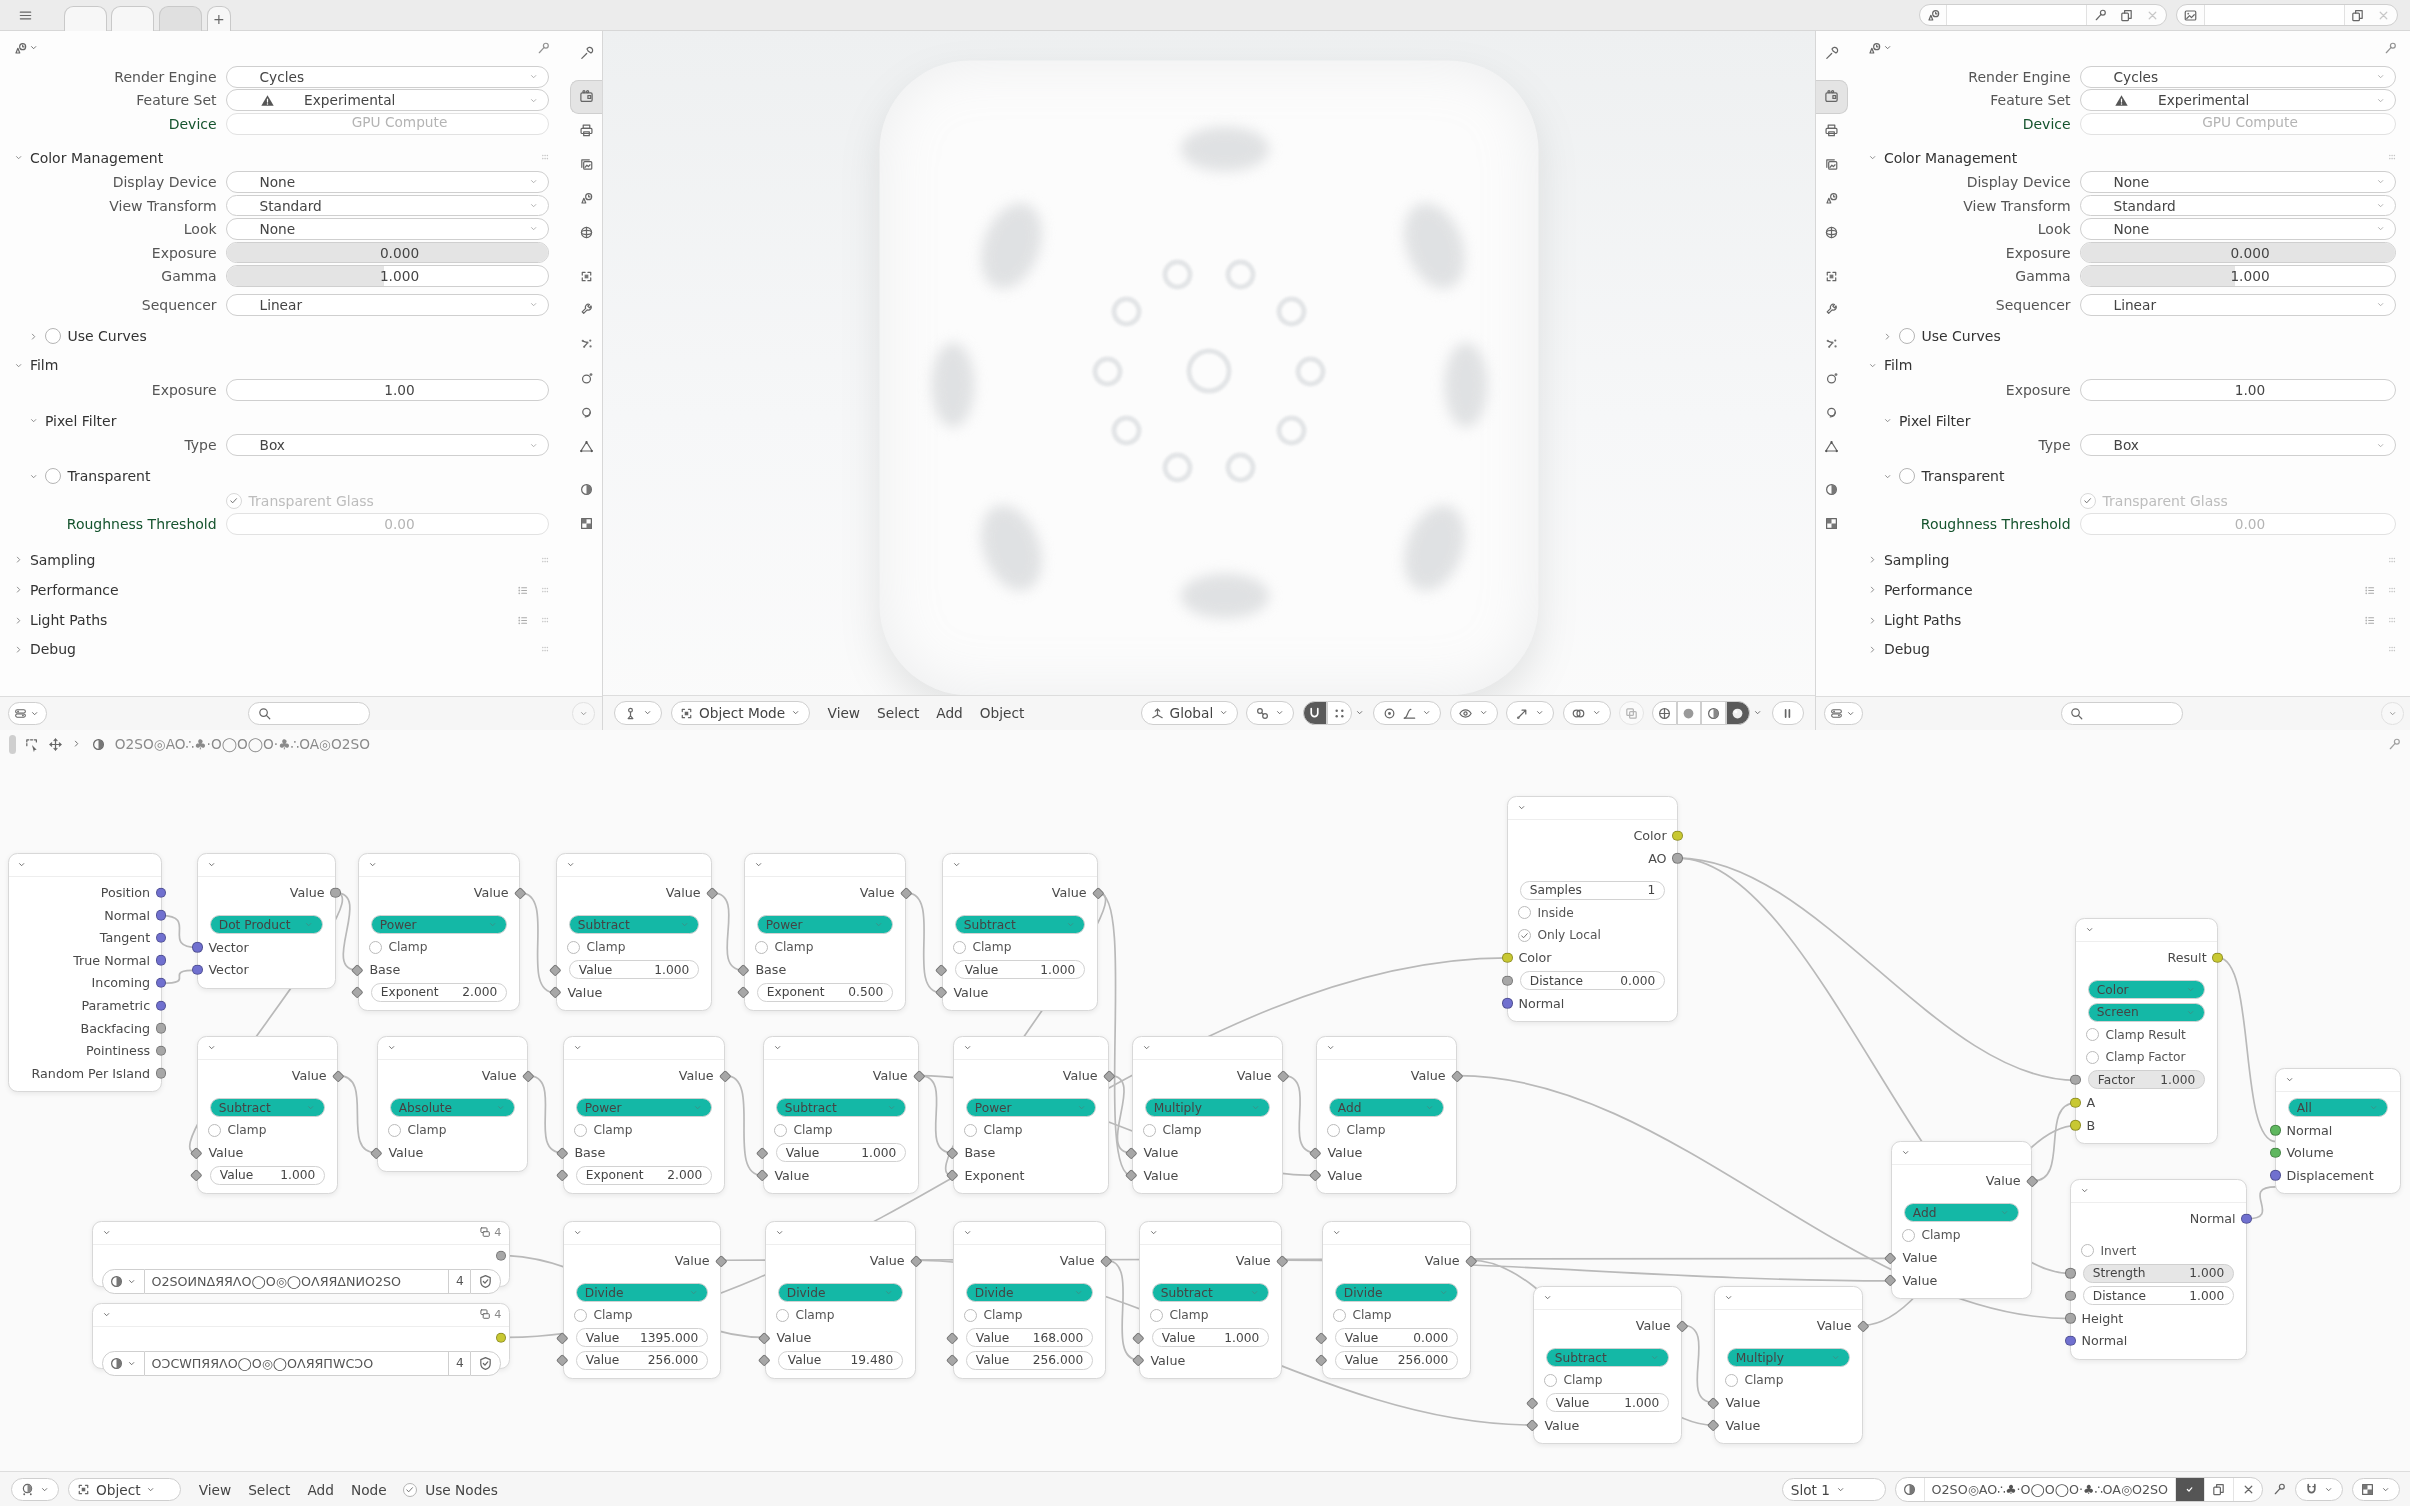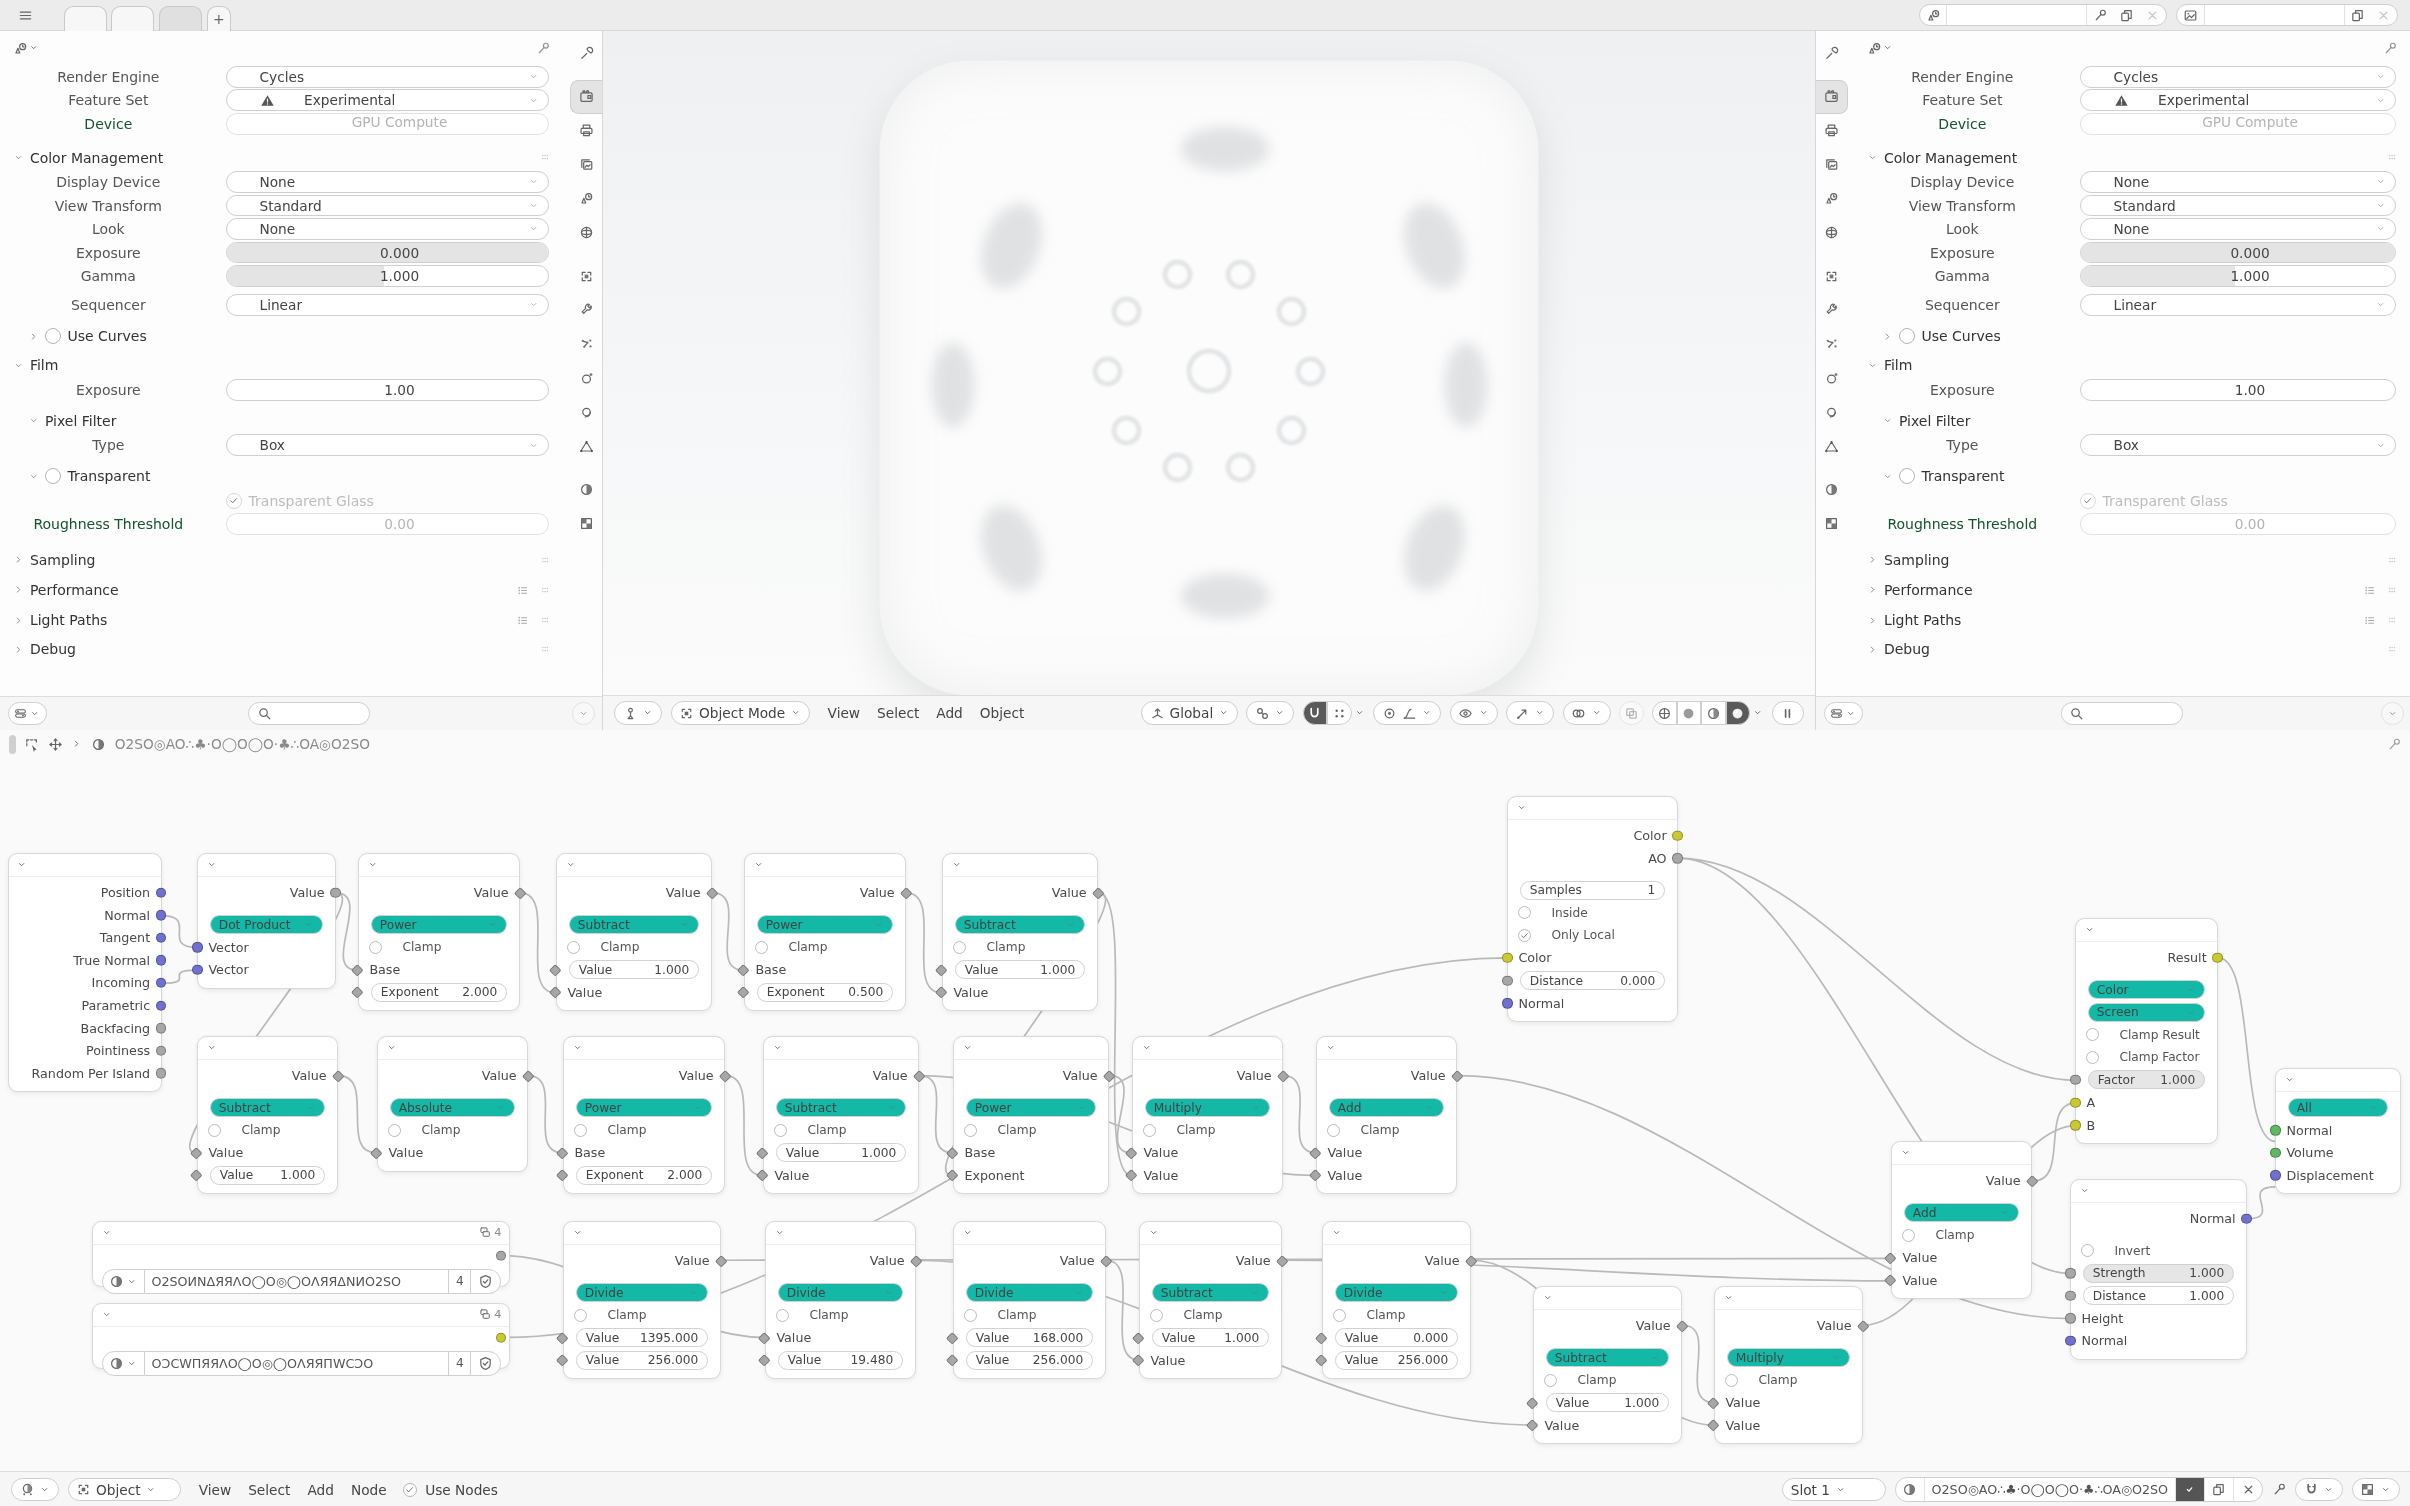--- a/index.html
+++ b/index.html
@@ -44,21 +44,21 @@
   .strip .gap { height:9.4px; }
 
   .pcontent { position:absolute; top:0; bottom:34px; overflow:hidden; }
   #left-props  .pcontent { left:0; right:38px; }
   #right-props .pcontent { left:38px; right:0; }
 
   .phead { height:34px; display:flex; align-items:center; padding:0 13px; }
   .phead .pin { margin-left:auto; opacity:.7; }
 
   .prow { display:grid; grid-template-columns:226px 1fr; align-items:center; height:23.5px; padding-right:15px; }
-  .prow .lab { text-align:center; padding-right:9.4px; font-size:14px; color:#555; white-space:nowrap; }
+  .prow .lab { text-align:right; padding-right:9.4px; font-size:14px; color:#555; white-space:nowrap; }
   .prow .lab.dis { color:#14532d; }
   .widget { height:21.7px; border:0.9px solid #cfcfcf; border-radius:11.3px; background:#fff;
     display:flex; align-items:center; font-size:13.7px; color:#444; padding:0 8.5px; position:relative; overflow:hidden; }
   .widget .chev { margin-left:auto; opacity:.55; }
   .widget.dis { border-color:#e2e2e2; color:#b4b4b4;flex-direction:column; }
   .widget.center { justify-content:center; }
   .slider-fill { position:absolute; left:0; top:0; bottom:0; background:#e4e4e4; z-index:0; }
   .widget span.z { position:relative; z-index:1;margin-left:24px; }
   .secrow { display:flex; align-items:center; height:25.4px; padding:0 13px; font-size:14px; color:#333; }
   .secrow .chev { margin-right:5.6px; opacity:.8; }
@@ -116,21 +116,21 @@
   .nbody { padding:4.7px 0 6.6px; }
   .nrow { position:relative; height:22.6px; display:flex; align-items:center; padding:0 10.4px; }
   .nrow.out { justify-content:flex-end; }
   .ndd { height:19px; border:0.9px solid #d2d2d2; border-radius:9.4px; background:#14b8a6;
     flex:1; display:flex; align-items:center; padding:0 7.5px; font-size:12.2px; color:#444; margin:0 1.9px; }
   .ndd .chev { margin-left:auto; opacity:.5; }
   .nfield { height:19px; border:0.9px solid #d2d2d2; border-radius:9.4px; background:#fff;
     flex:1; display:flex; align-items:center; padding:0 8.5px; font-size:12.2px; color:#444; margin:0 1.9px; }
   .nfield.linked { background:#e6e6e6; border-color:#d0d0d0; }
   .nfield .val { margin-left:auto; }
-  .nchk { display:flex; align-items:center; gap:20px; font-size:12.2px; color:#555; }
+  .nchk { display:flex; align-items:center; gap:6px; font-size:12.2px; color:#555; }
   .ncbox { width:13px; height:13px; border:1.2px solid #bbb; border-radius:50%; background:#fff;
     display:inline-flex; align-items:center; justify-content:center; font-size:9.4px; color:#777; flex:none; }
   .sock { position:absolute; top:50%; width:10.4px; height:10.4px; border-radius:50%;
     border:0.9px solid rgba(0,0,0,.28); transform:translateY(-50%); z-index:3; }
   .sock.left { left:-5.6px; } .sock.right { right:-5.6px; }
   .sock.dia { width:8.5px; height:8.5px; border-radius:1.9px; transform:translateY(-50%) rotate(45deg); }
   .ngap { height:9.4px; }
 
   .imgnode .topr { position:absolute; right:7.5px; top:3.8px; display:flex; align-items:center; gap:2.8px;
     color:#8a8a8a; font-size:11.3px; }

